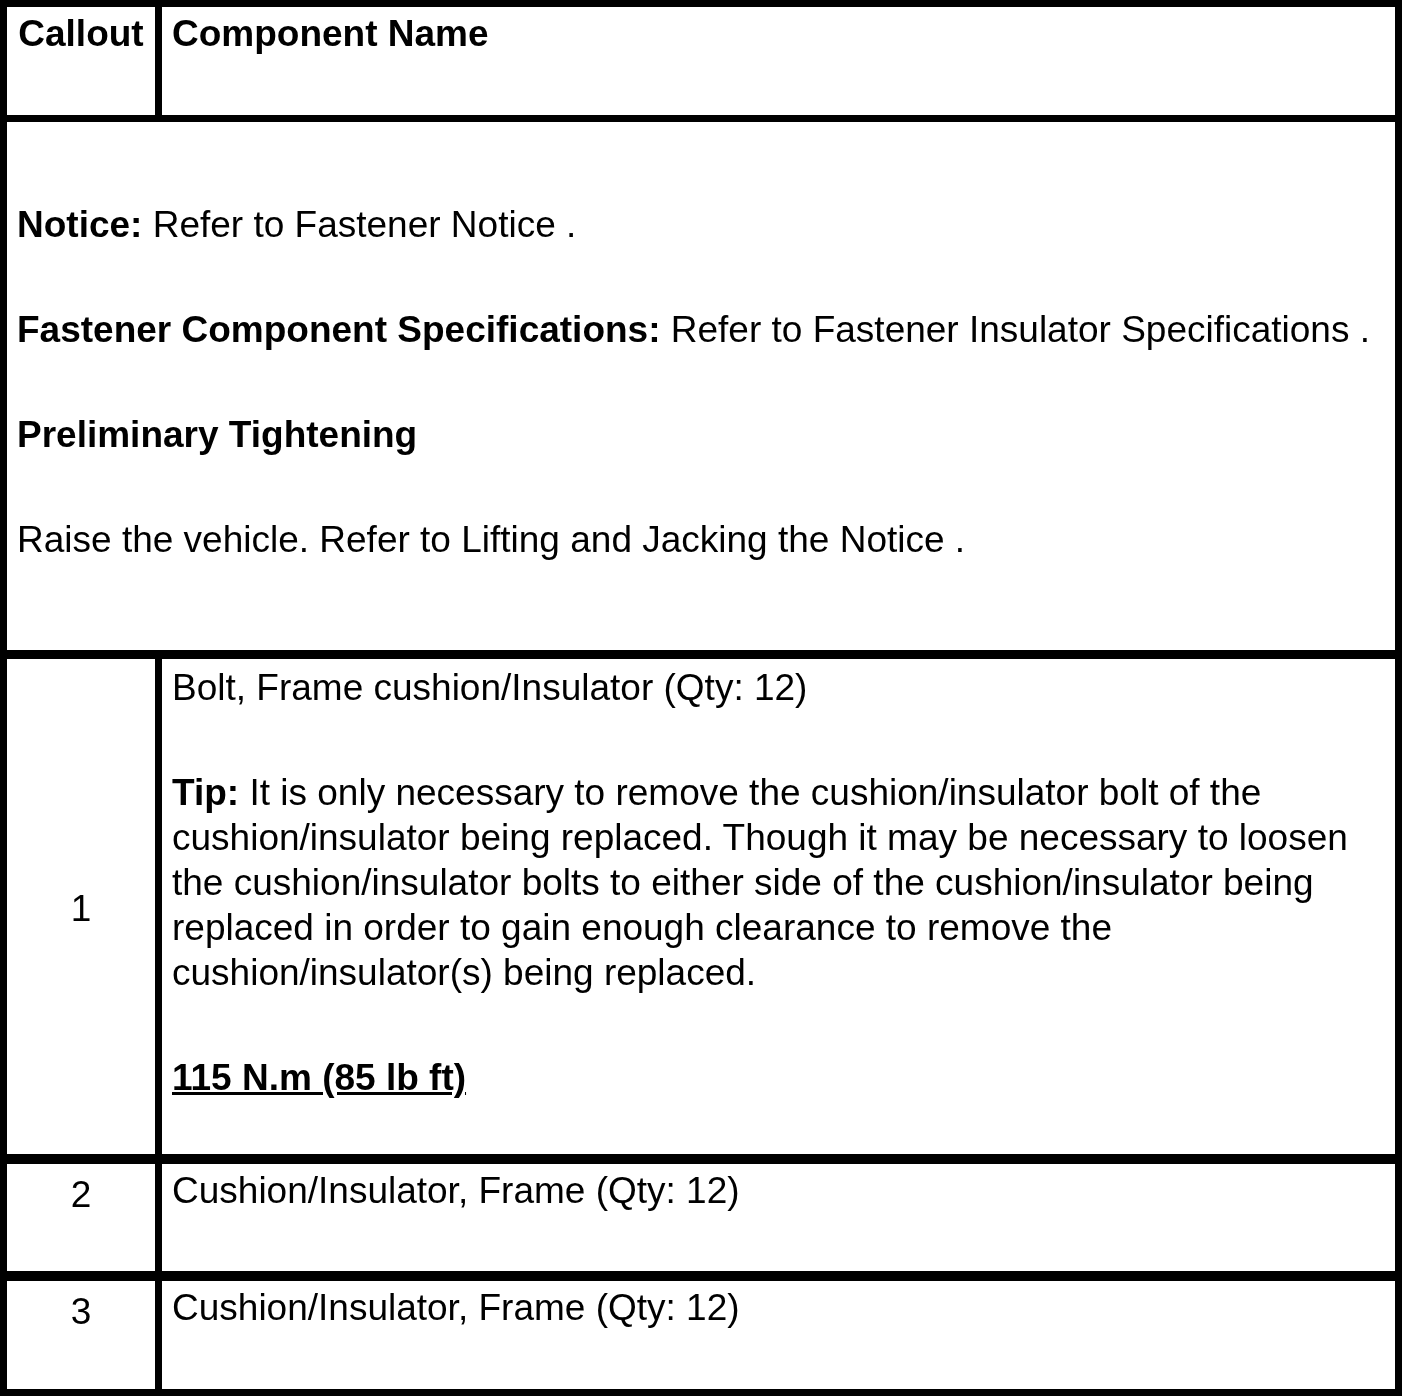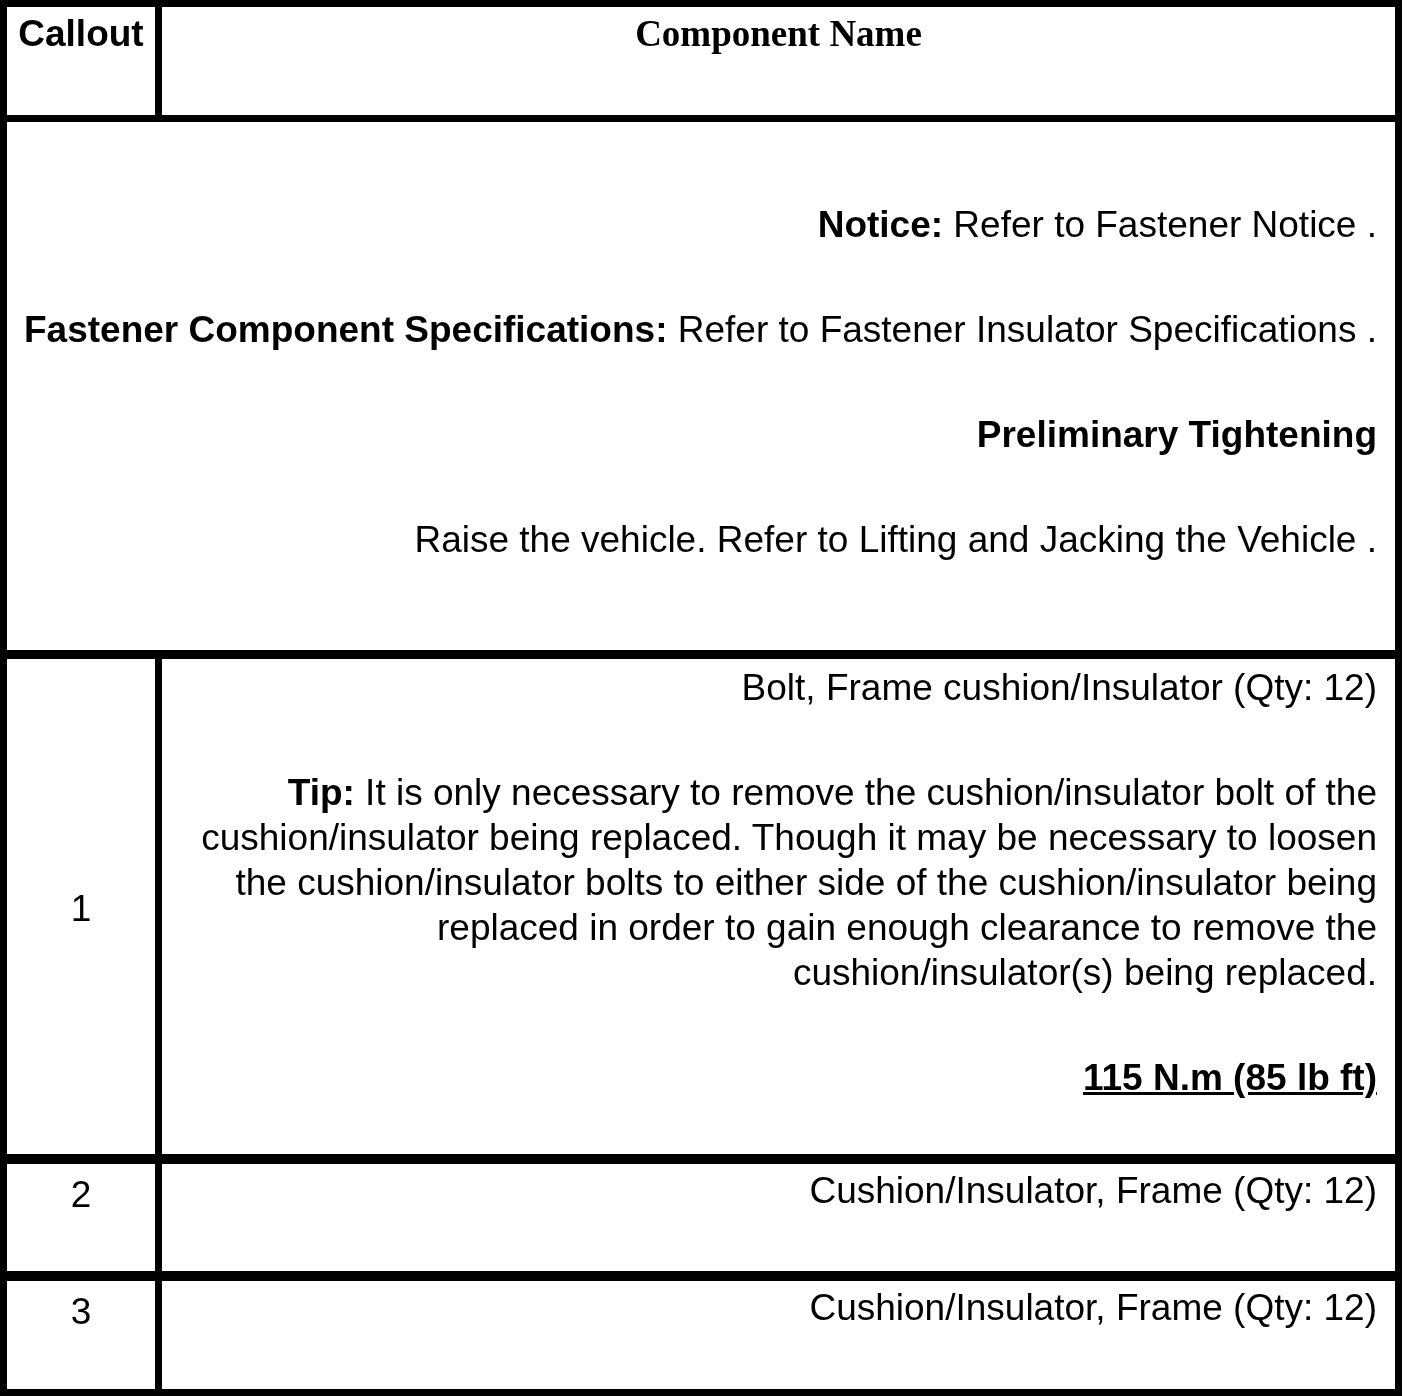--- a/index.html
+++ b/index.html
@@ -28,36 +28,36 @@
     border: 7px solid #000000;
   }
   table.spec-table { border-width: 6px; }
   th, td {
     padding: 4px 10px;
     vertical-align: top;
     overflow: hidden;
   }
   th { font-weight: bold; font-size: 37px; }
   th.callout-head { text-align: center; height: 100px; }
-  th.component-head { text-align: center; font-family: Liberation Serif, serif; }
+  th.component-head { text-align: left; }
 
   tr.notice-row td {
     padding: 80px 10px 8px 10px;
     height: 440px;
     border-bottom-width: 9px;
   }
   tr.part-row-1 td { border-bottom-width: 10px; }
   tr.part-row-1 td.component-cell { height: 485px; padding-top: 6px; }
   tr.part-row-1 td.callout-cell { vertical-align: middle; }
   tr.part-row-2 td { border-bottom-width: 10px; height: 95px; }
   tr.part-row-3 td { height: 96px; }
 
   td.callout-cell { text-align: center; padding-top: 8px; }
 
-  p { margin: 0 8px 60px 0; text-align: right; }
+  p { margin: 0 0 60px 0; }
   p:last-child { margin-bottom: 0; }
   b { font-weight: bold; }
   .torque { font-weight: bold; text-decoration: underline; }
 </style>
 </head>
 <body>
 
 <div class="page">
   <table class="spec-table">
     <colgroup>
@@ -68,21 +68,21 @@
       <tr class="header-row">
         <th class="callout-head">Callout</th>
         <th class="component-head">Component Name</th>
       </tr>
 
       <tr class="notice-row">
         <td colspan="2">
           <p><b>Notice:</b><span> Refer to Fastener Notice .</span></p>
           <p><b>Fastener Component Specifications:</b><span> Refer to Fastener Insulator Specifications .</span></p>
           <p><b>Preliminary Tightening</b></p>
-          <p>Raise the vehicle. Refer to Lifting and Jacking the Vehicle .</p>
+          <p>Raise the vehicle. Refer to Lifting and Jacking the Notice .</p>
         </td>
       </tr>
 
       <tr class="part-row-1">
         <td class="callout-cell">1</td>
         <td class="component-cell">
           <p>Bolt, Frame cushion/Insulator (Qty: 12)</p>
           <p><b>Tip:</b><span> It is only necessary to remove the cushion/insulator bolt of the cushion/insulator being replaced. Though it may be necessary to loosen the cushion/insulator bolts to either side of the cushion/insulator being replaced in order to gain enough clearance to remove the cushion/insulator(s) being replaced.</span></p>
           <p class="torque">115 N.m (85 lb ft)</p>
         </td>

